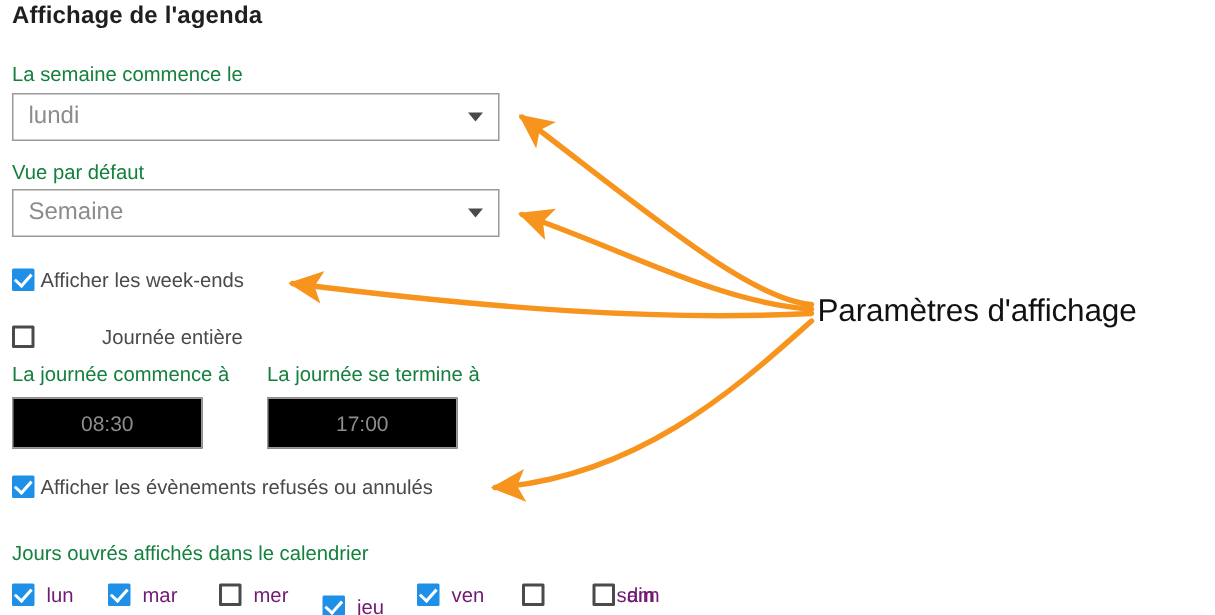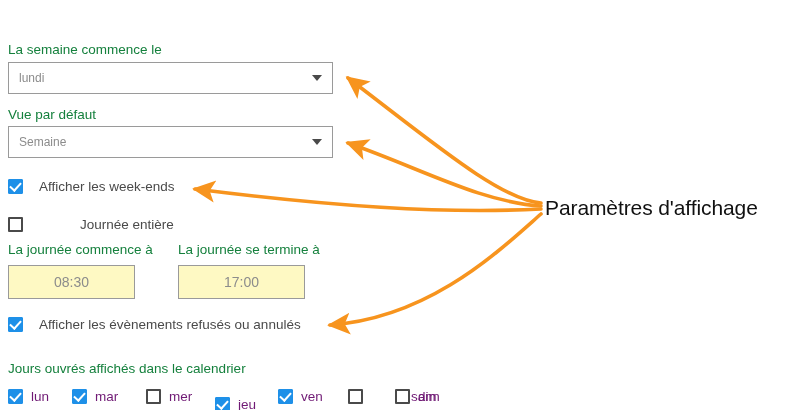--- a/index.html
+++ b/index.html
@@ -49,42 +49,42 @@
     box-sizing: border-box;
     border: 1px solid #9a9a9a;
     background: #ffffff;
     height: 32px;
   }
   .select-box .value {
     position: absolute;
     left: 10px;
     top: 50%;
     transform: translateY(-50%);
-    font-size: 12px;
+    font-size: 16px;
     color: #8c8c8c;
     white-space: nowrap;
   }
   .select-box .caret {
     position: absolute;
     right: 10px;
     top: 50%;
     transform: translateY(-50%);
     width: 0;
     height: 0;
     border-left: 5px solid transparent;
     border-right: 5px solid transparent;
     border-top: 6px solid #4a4a4a;
   }
 
   
   .time-box {
     position: absolute;
     box-sizing: border-box;
     border: 1px solid #9a9a9a;
-    background: #fef9c3;
+    background: #000000;
     height: 34px;
     width: 127px;
   }
   .time-box .value {
     position: absolute;
     left: 0;
     right: 0;
     top: 50%;
     transform: translateY(-50%);
     text-align: center;
@@ -119,21 +119,21 @@
     position: absolute;
     left: 3px;
     top: 0px;
     width: 5px;
     height: 9px;
     border: solid #ffffff;
     border-width: 0 2px 2px 0;
     transform: rotate(42deg);
   }
   .cb-label {
-    margin-left: 16px;
+    margin-left: 4px;
     font-size: 13.5px;
     color: #4a4a4a;
   }
   .day-label {
     margin-left: 8px;
     font-size: 13.5px;
     color: #701a75;
   }
 
   
@@ -152,20 +152,21 @@
     color: #111111;
     white-space: nowrap;
     letter-spacing: -0.1px;
   }
 </style>
 </head>
 <body>
 
 <div id="root">
 
+  <div class="page-title">Affichage de l'agenda</div>
 
   <div class="field-label" style="left:8px; top:42px;">La semaine commence le</div>
   <div class="select-box" style="left:8px; top:62px; width:325px;">
     <span class="value">lundi</span>
     <span class="caret"></span>
   </div>
 
   <div class="field-label" style="left:8px; top:107px;">Vue par défaut</div>
   <div class="select-box" style="left:8px; top:126px; width:325px;">
     <span class="value">Semaine</span>

